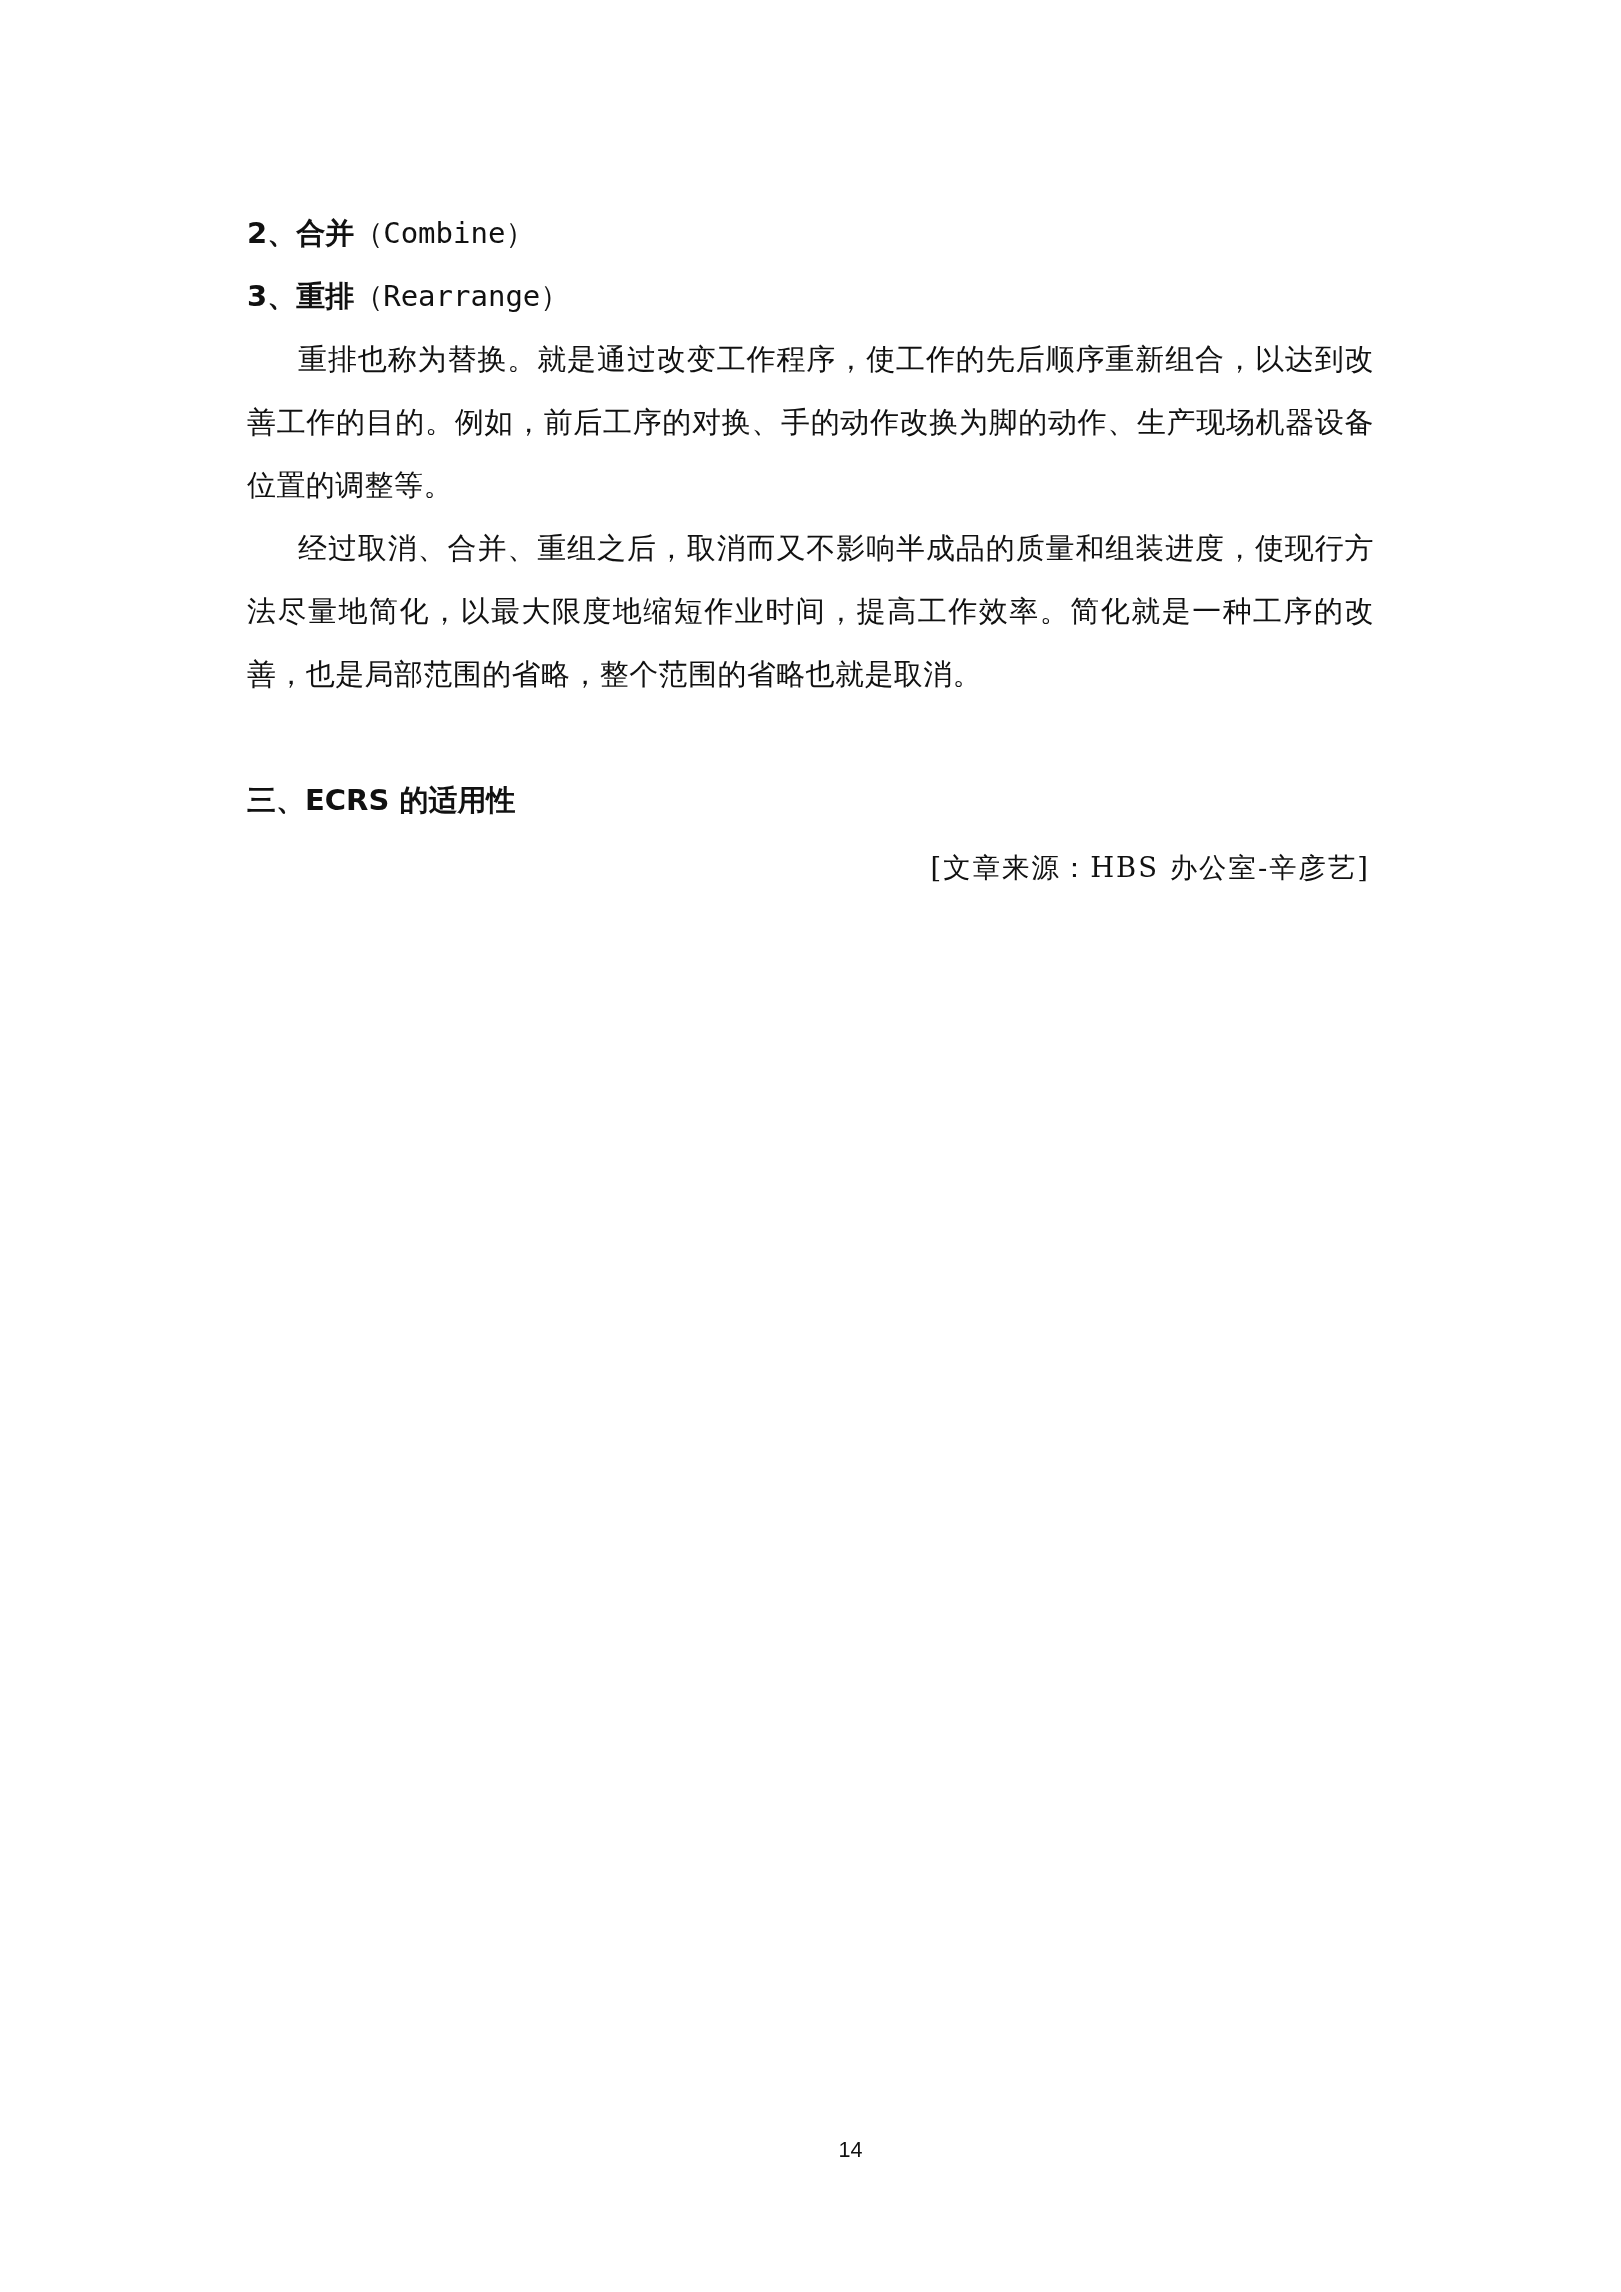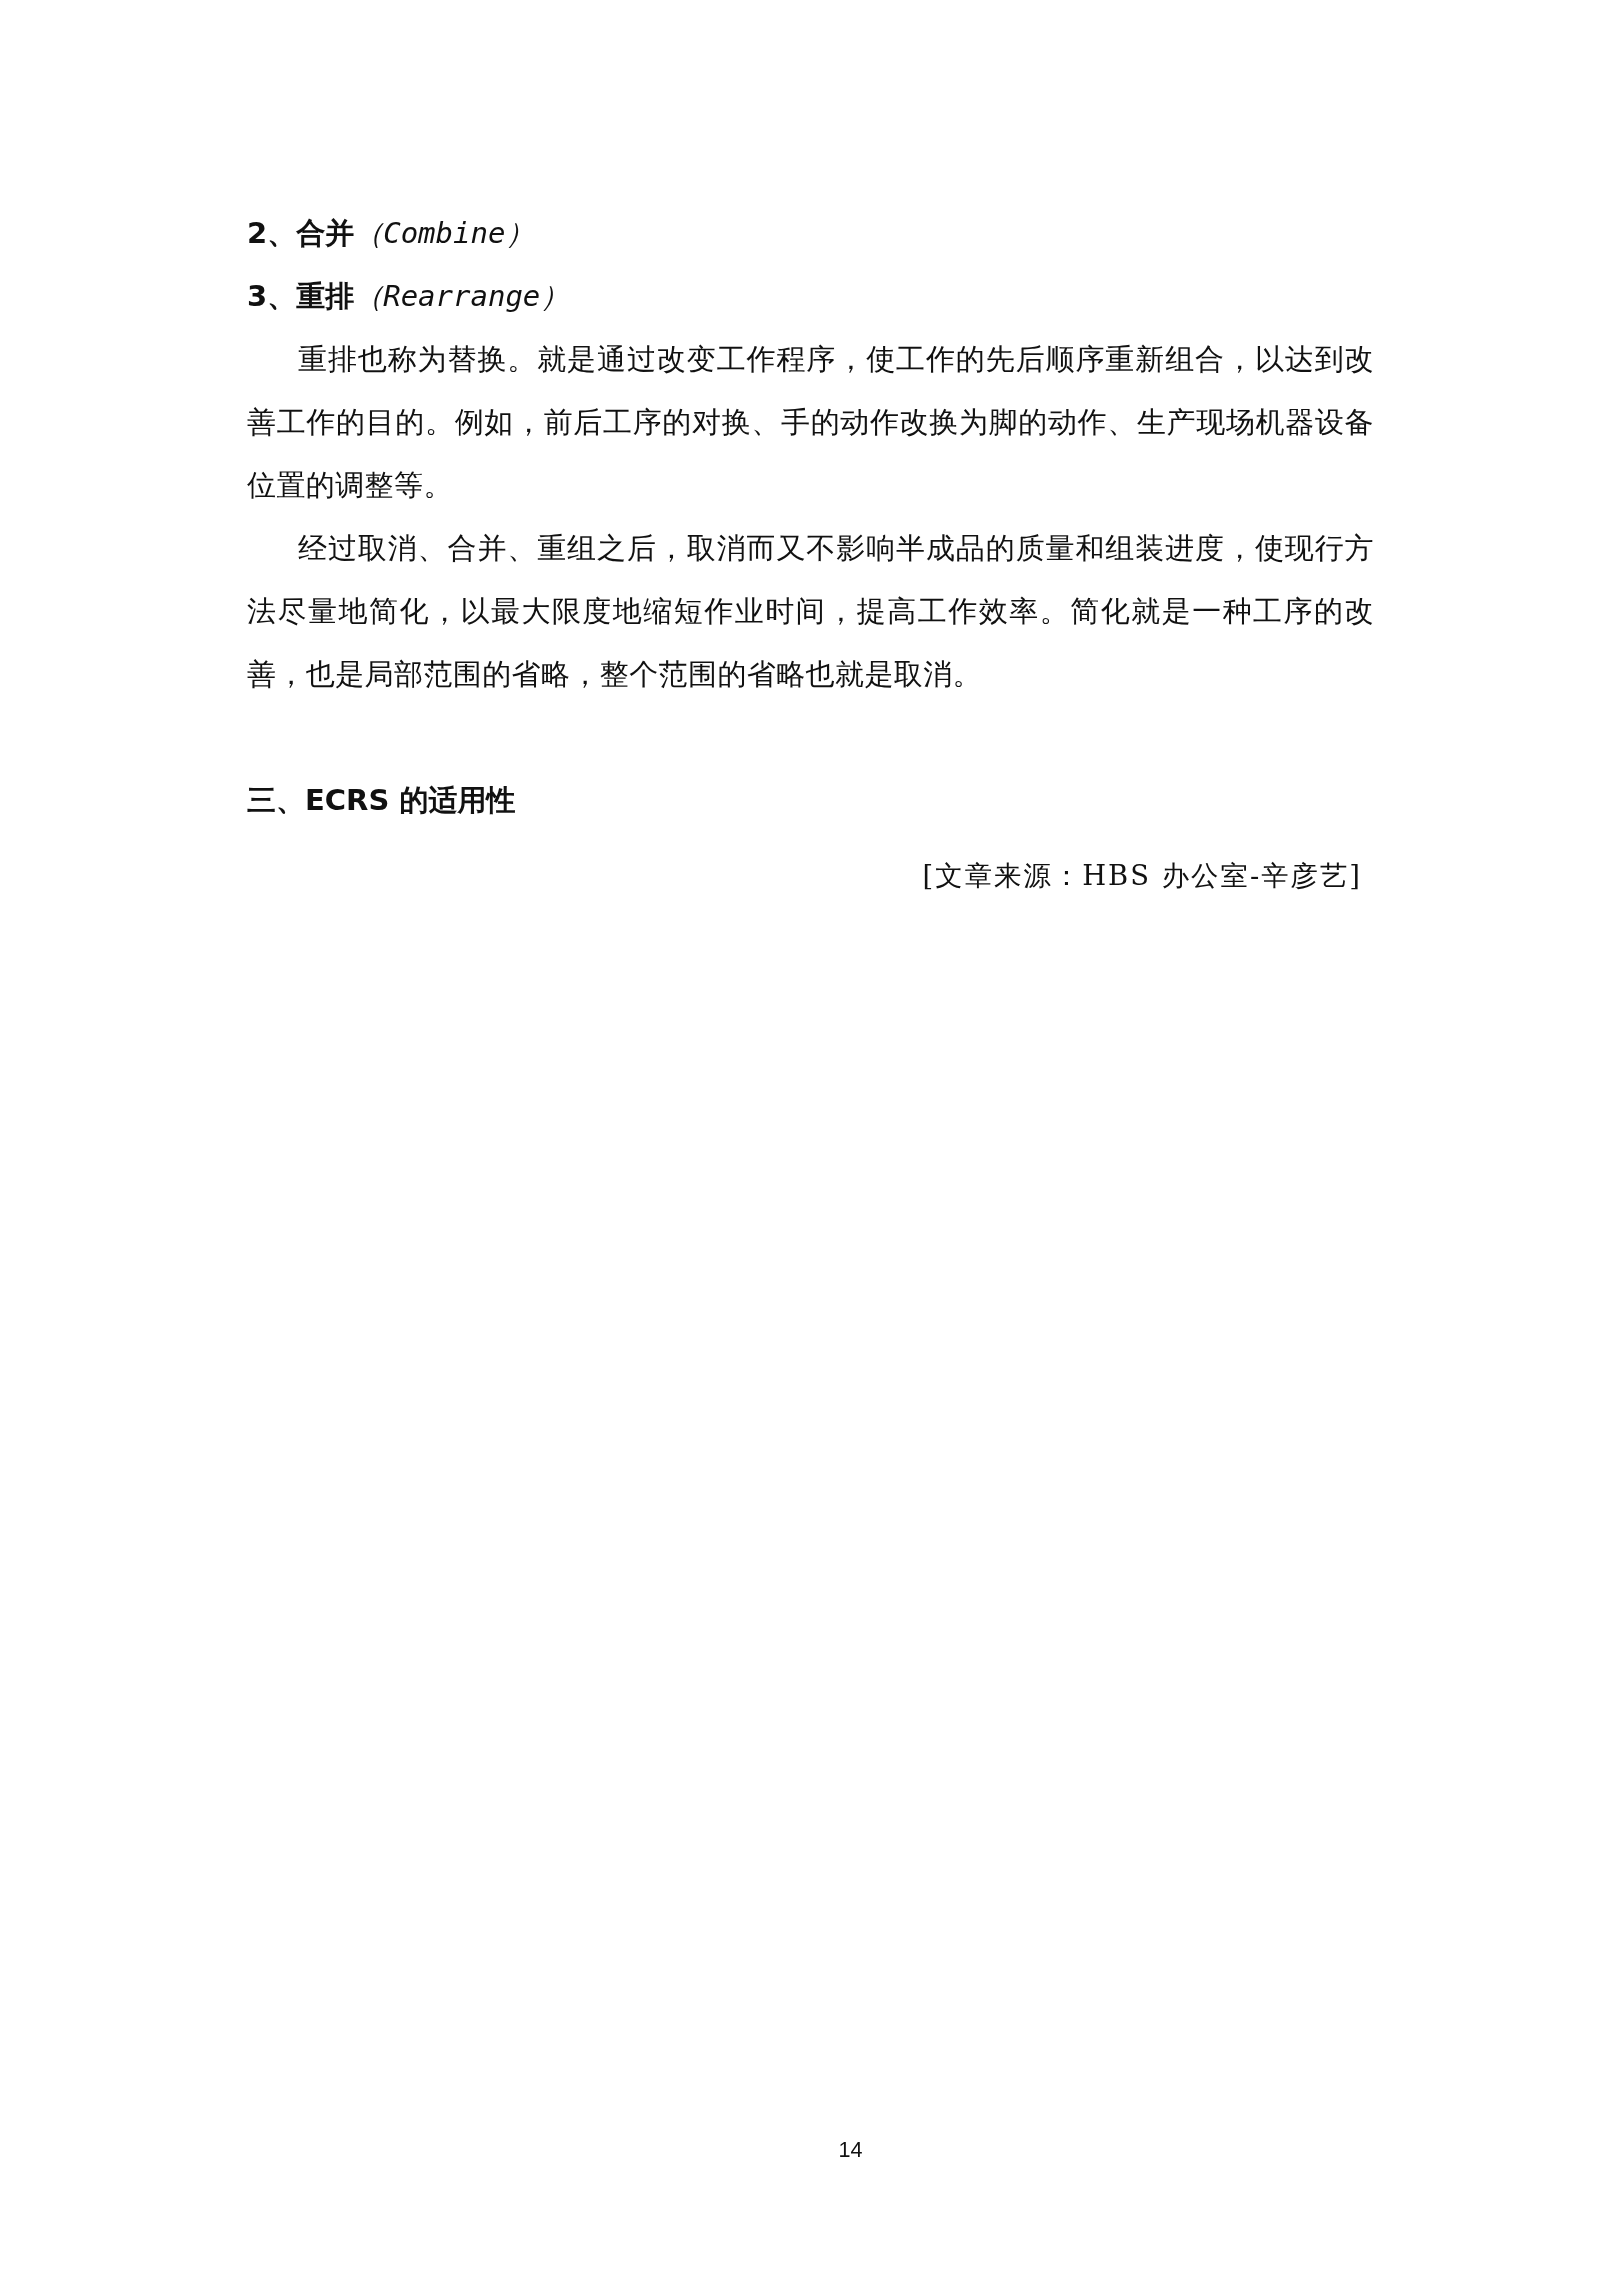--- a/index.html
+++ b/index.html
@@ -3,24 +3,24 @@
   <meta charset="utf-8">
   <style>
     html, body { margin: 0; padding: 0; background: #ffffff; }
     body { width: 1621px; height: 2293px; position: relative; overflow: hidden;
       font-family: "DejaVu Serif", "Liberation Serif", serif; color: #111; }
     .page { position: absolute; left: 0; top: 0; width: 1621px; height: 2293px; background: #fff; }
     .content { position: absolute; left: 247px; top: 202px; width: 1127px; }
     .para { font-size: 29px; line-height: 63px; margin: 0; text-align: justify; text-align-last: left; letter-spacing: 0.4px; }
     .indent { text-indent: 51px; }
     .heading { font-size: 29px; line-height: 63px; margin: 0; font-weight: bold; font-family: "DejaVu Sans", "Liberation Sans", sans-serif; }
-    .heading .en { font-family: "DejaVu Sans Mono", "Liberation Mono", monospace; font-weight: normal; font-style: italic; }
+    .heading .en { font-family: "DejaVu Sans Mono", "Liberation Mono", monospace; font-weight: normal; }
     .spelling { text-decoration: underline dotted #555; text-underline-offset: 5.9px; }
     .spacer { height: 63px; }
-    .source { font-size: 27.4px; line-height: 63px; margin: 12px; text-align: right; padding-right: 0px; letter-spacing: 2px; }
+    .source { font-size: 27.4px; line-height: 63px; margin: 4px; text-align: right; padding-right: 0px; letter-spacing: 2px; }
     .page-number { position: absolute; top: 2137px; left: 0; width: 1621px; text-align: center;
       font-family: "Liberation Sans", sans-serif; font-size: 21.6px; color: #111; padding-left: 40px; }
   </style>
 </head>
 <body>
 
 <div class="page">
   <div class="content">
 
 

